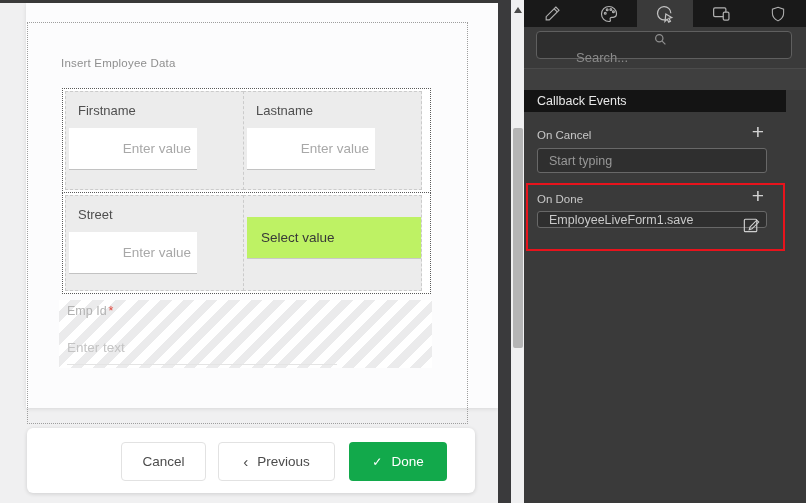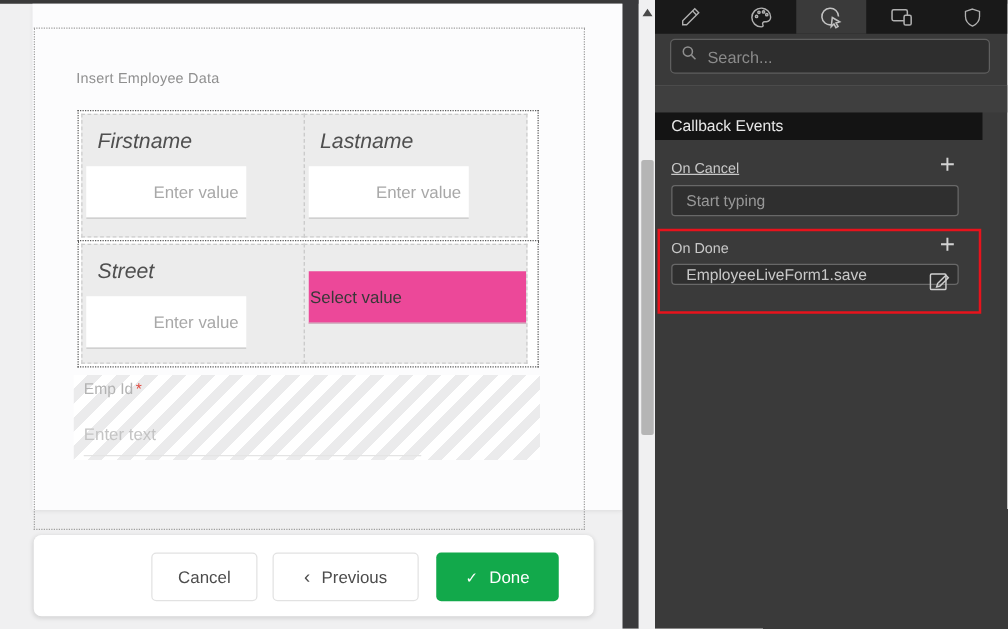--- a/index.html
+++ b/index.html
@@ -13,27 +13,27 @@
   .form-outline { left:27px; top:22px; width:441px; height:402px; border:1px dotted #9e9e9e; }
   .form-title { left:61px; top:57px; font-size:11.5px; color:#8f8f8f; letter-spacing:.2px; }
 
   .rows-wrap { left:62px; top:88px; width:369px; }
   .frow { border:1px dotted #5a5a5a; padding:2px 8px 2px 2px; display:flex; background:#fff; }
   .frow.r1 { height:105px; }
   .frow.r2 { height:102px; margin-top:-1px; }
   .fcell { background:#ececec; border:1px dashed #cbcbcb; padding-top:11px; overflow:hidden; }
   .fcell.c1 { width:179px; }
   .fcell.c2 { flex:1; margin-left:-1px; }
-  .flabel { margin-left:12px; font-size:17px; color:#4f4f4f;font-style:italic; }
+  .flabel { margin-left:12px; font-size:13px; color:#4f4f4f; }
   .finput { display:block; margin:10px 0 0 3px; width:128px; height:42px; border:none; outline:none;
             border-bottom:1px solid #c2c2c2; background:#fff; padding:0 6px 0 9px; font-size:13.5px;
             font-family:"Liberation Sans",sans-serif; color:#333;text-align:right; }
   .finput::placeholder { color:#a8a8a8; }
-  .fselect { margin:10px 0 0 3px; width:174px; height:42px; background:#ec4899; border-bottom:1px solid #c9c9c9;
-             display:flex; align-items:center; padding-left:1px; font-size:13.5px; color:#383838; }
+  .fselect { margin:10px 0 0 3px; width:174px; height:42px; background:#bef264; border-bottom:1px solid #c9c9c9;
+             display:flex; align-items:center; padding-left:14px; font-size:13.5px; color:#383838; }
 
   .emp-block { left:59px; top:300px; width:373px; height:68px;
     background:repeating-linear-gradient(135deg,#ffffff 0 8px,#ebebec 8px 16px); }
   .emp-label { position:absolute; left:8px; top:4px; font-size:12.5px; color:#b3b3b3; }
   .emp-star { color:#e0473d; margin-left:2px; }
   .emp-ph { position:absolute; left:8px; top:40px; font-size:13.5px; color:#c4c4c4; }
   .emp-underline { position:absolute; left:8px; top:64px; width:270px; height:1px; background:#e4e4e4; }
 
   .footer-card { left:27px; top:428px; width:448px; height:65px; background:#fff; border-radius:6px;
                  box-shadow:0 1px 4px rgba(0,0,0,.14); }
@@ -56,21 +56,21 @@
   .scroll-thumb { position:absolute; left:1.5px; top:128px; width:10px; height:220px; background:#b5b5b5; border-radius:2px; }
 
   
   .panel { left:524px; top:0; width:282px; height:503px; background:#3a3a3a; }
   .tabbar { position:absolute; left:0; top:0; width:282px; height:27px; background:#191919; display:flex; }
   .tab { flex:1; display:flex; align-items:center; justify-content:center; cursor:pointer; }
   .tab.active { background:#3a3a3a; }
   .tab svg { display:block; }
 
   .search-wrap { position:absolute; left:12px; top:31px; width:256px; height:28px; background:#2e2e2e;
-                 border:1px solid #5f5f5f; border-radius:4px; display:flex; align-items:center; padding:0 8px; }
+                 border:1px solid #5f5f5f; border-radius:4px; display:flex; align-items:center; padding:0 8px;flex-direction:column; }
   .search-wrap svg { flex:0 0 auto; margin-right:8px; }
   .search-input { flex:1; background:transparent; border:none; outline:none; color:#cfcfcf;
                   font-size:13px; font-family:"Liberation Sans",sans-serif; }
   .search-input::placeholder { color:#8b8b8b; }
 
   .panel-divider { position:absolute; left:0; top:68px; width:282px; height:1px; background:#4b4b4b; }
   .panel-substrip { position:absolute; left:0; top:69px; width:282px; height:21px; background:#3f3f3f; }
   .section-header { position:absolute; left:0; top:90px; width:262px; height:22px; background:#141414;
                     display:flex; align-items:center; padding-left:13px; font-size:12.5px; color:#e8e8e8; }
 
@@ -201,21 +201,21 @@
     <input class="search-input" type="text" placeholder="Search..." style="">
   </div>
 
   <div class="panel-divider"></div>
   <div class="panel-substrip"></div>
 
   <div class="section-header">
     <span>Callback Events</span>
   </div>
 
-  <div class="ev-label" style="top:129px;text-decoration:underline;">On Cancel</div>
+  <div class="ev-label" style="top:129px;">On Cancel</div>
   <div class="ev-plus" style="top:122px;">+</div>
   <input id="ev-input-cancel" class="ev-input" type="text" placeholder="Start typing" style="">
 
   <div class="red-highlight"></div>
 
   <div class="ev-label" style="top:193px;">On Done</div>
   <div class="ev-plus" style="top:186px;">+</div>
   <input id="ev-input-done" class="ev-input" type="text" value="EmployeeLiveForm1.save" style="">
   <div class="edit-btn">
     <span>

